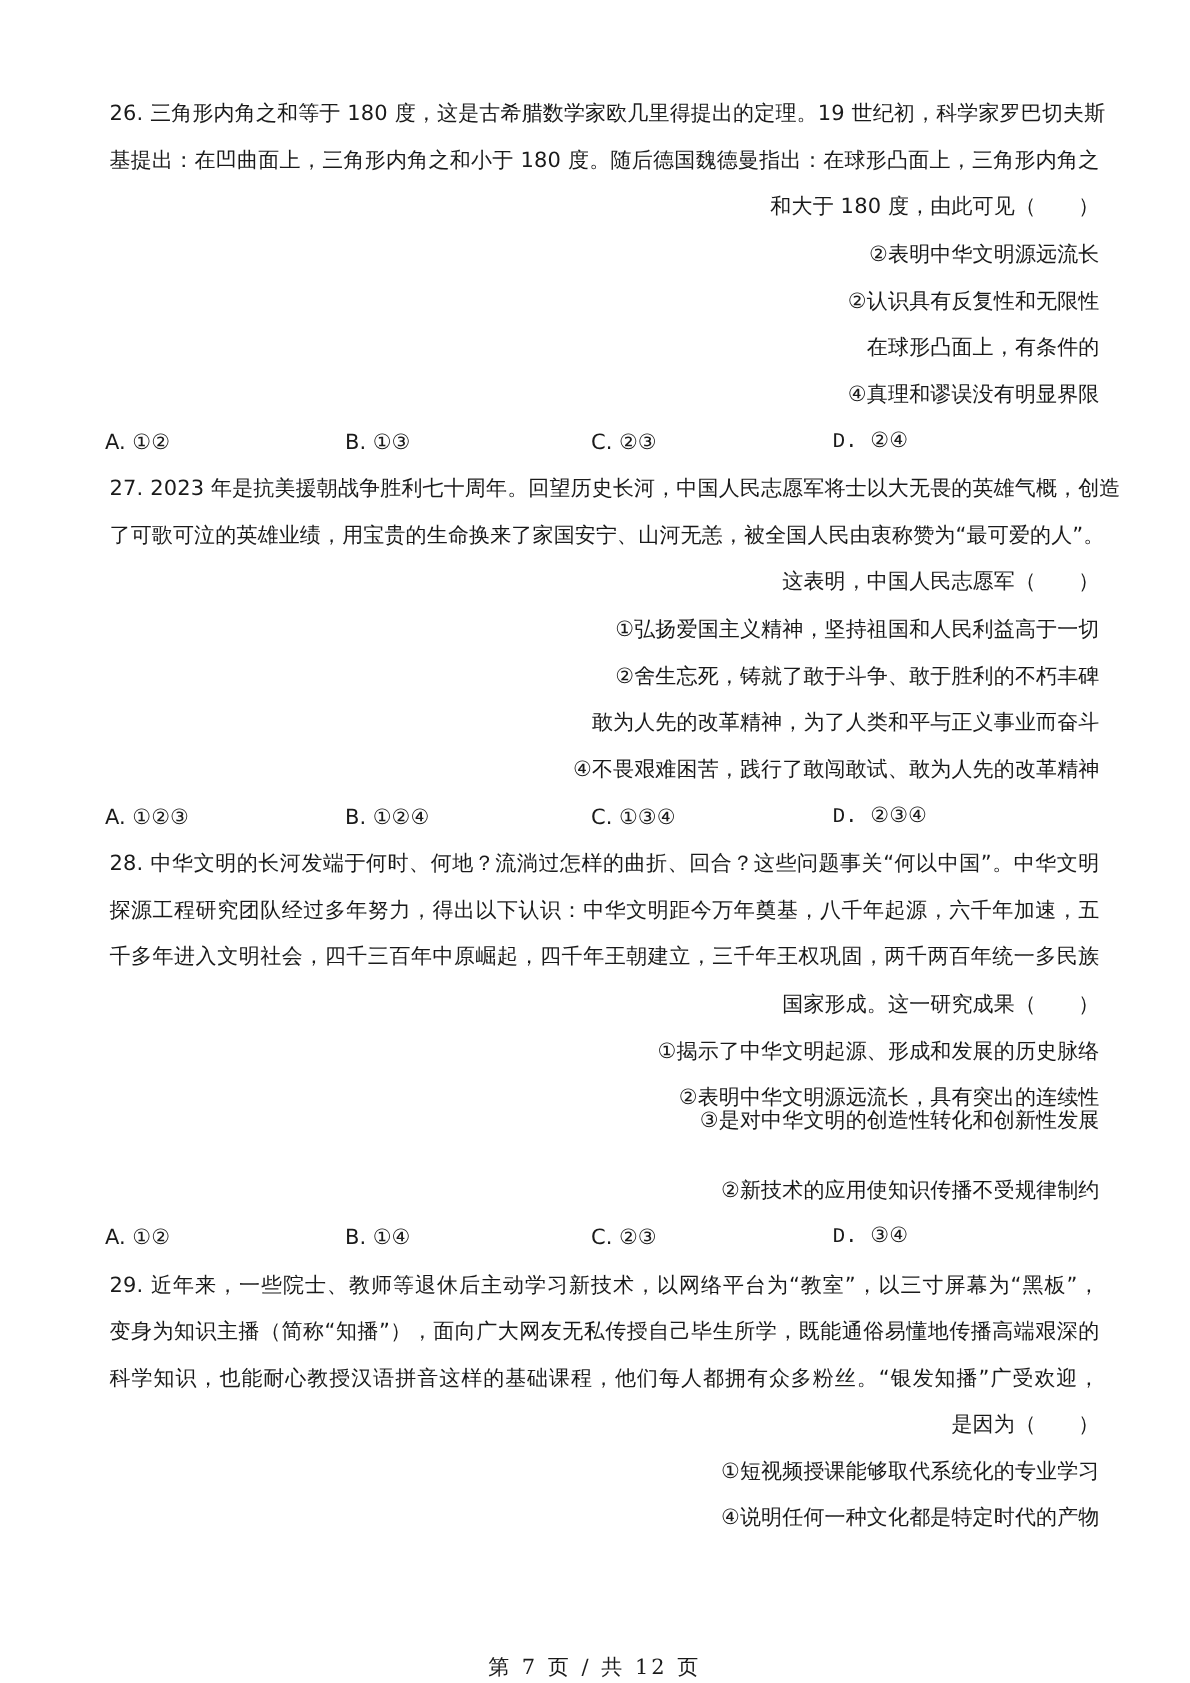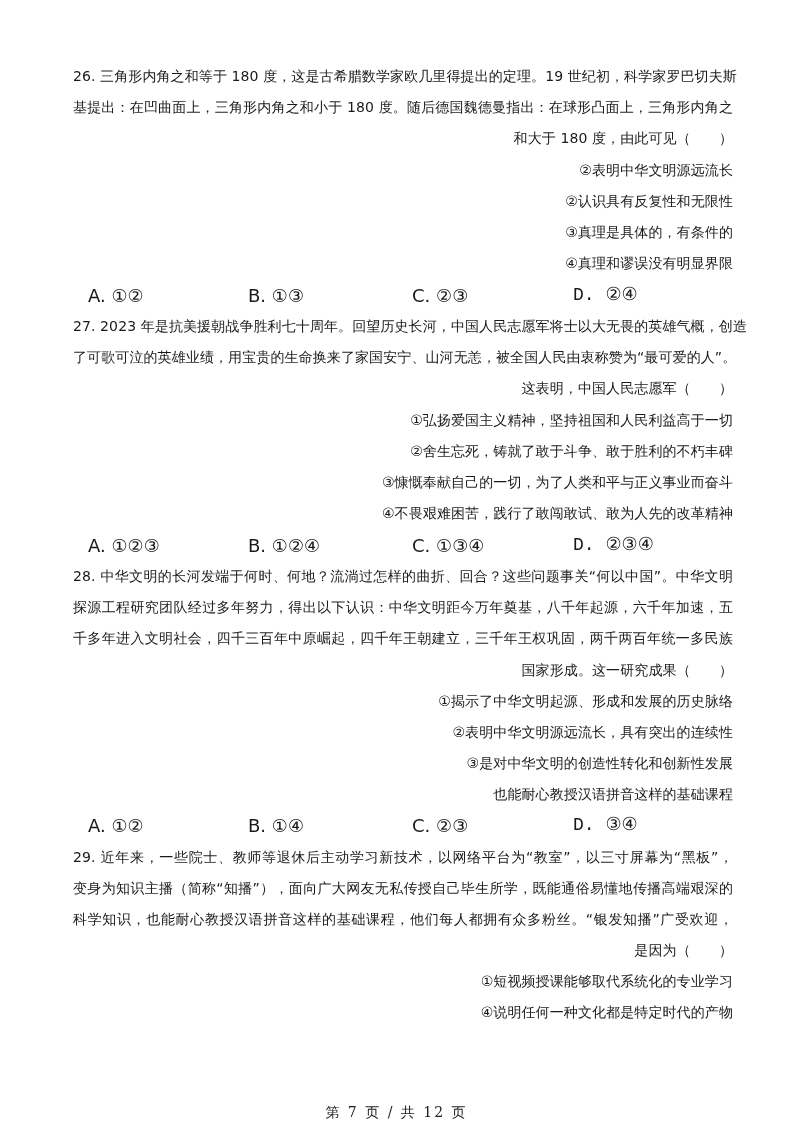--- a/index.html
+++ b/index.html
@@ -31,25 +31,25 @@
     white-space: nowrap;
     letter-spacing: 0.1px;
     text-align: right;
   }
   .line.just {
     text-align: justify;
     text-align-last: justify;
   }
   .options {
     position: absolute;
-    left: 88px;
+    left: 70px;
     width: 660px;
     height: 31px;
     line-height: 31px;
-    font-size: 18px;
+    font-size: 14px;
   }
   .opt {
     position: absolute;
     top: 0;
     white-space: nowrap;
   }
   .opt.a { left: 0px; }
   .opt.b { left: 160px; }
   .opt.c { left: 324px; }
   .opt.d { left: 485px; font-family: Liberation Mono, monospace; }
@@ -70,55 +70,55 @@
 <body>
 
 <div class="page">
 
   <div>
     <div class="line just" style="top:61px">26. 三角形内角之和等于 180 度，这是古希腊数学家欧几里得提出的定理。19 世纪初，科学家罗巴切夫斯</div>
     <div class="line just" style="top:92px">基提出：在凹曲面上，三角形内角之和小于 180 度。随后德国魏德曼指出：在球形凸面上，三角形内角之</div>
     <div class="line" style="top:123px">和大于 180 度，由此可见（　　）</div>
     <div class="line" style="top:155px">②表明中华文明源远流长</div>
     <div class="line" style="top:186px">②认识具有反复性和无限性</div>
-    <div class="line" style="top:217px">③真理是具体的，有条件的</div>
+    <div class="line" style="top:217px">在球形凸面上，有条件的</div>
     <div class="line" style="top:248px">④真理和谬误没有明显界限</div>
     <div class="options" style="top:280px">
       <span class="opt a">A. ①②</span>
       <span class="opt b">B. ①③</span>
       <span class="opt c">C. ②③</span>
       <span class="opt d">D. ②④</span>
     </div>
   </div>
 
   <div>
     <div class="line just" style="top:311px">27. 2023 年是抗美援朝战争胜利七十周年。回望历史长河，中国人民志愿军将士以大无畏的英雄气概，创造</div>
     <div class="line just" style="top:342px">了可歌可泣的英雄业绩，用宝贵的生命换来了家国安宁、山河无恙，被全国人民由衷称赞为“最可爱的人”。</div>
     <div class="line" style="top:373px">这表明，中国人民志愿军（　　）</div>
     <div class="line" style="top:405px">①弘扬爱国主义精神，坚持祖国和人民利益高于一切</div>
     <div class="line" style="top:436px">②舍生忘死，铸就了敢于斗争、敢于胜利的不朽丰碑</div>
-    <div class="line" style="top:467px">③慷慨奉献自己的一切，为了人类和平与正义事业而奋斗</div>
+    <div class="line" style="top:467px">敢为人先的改革精神，为了人类和平与正义事业而奋斗</div>
     <div class="line" style="top:498px">④不畏艰难困苦，践行了敢闯敢试、敢为人先的改革精神</div>
     <div class="options" style="top:530px">
       <span class="opt a">A. ①②③</span>
       <span class="opt b">B. ①②④</span>
       <span class="opt c">C. ①③④</span>
       <span class="opt d">D. ②③④</span>
     </div>
   </div>
 
   <div>
     <div class="line just" style="top:561px">28. 中华文明的长河发端于何时、何地？流淌过怎样的曲折、回合？这些问题事关“何以中国”。中华文明</div>
     <div class="line just" style="top:592px">探源工程研究团队经过多年努力，得出以下认识：中华文明距今万年奠基，八千年起源，六千年加速，五</div>
     <div class="line just" style="top:623px">千多年进入文明社会，四千三百年中原崛起，四千年王朝建立，三千年王权巩固，两千两百年统一多民族</div>
     <div class="line" style="top:655px">国家形成。这一研究成果（　　）</div>
     <div class="line" style="top:686px">①揭示了中华文明起源、形成和发展的历史脉络</div>
     <div class="line" style="top:717px">②表明中华文明源远流长，具有突出的连续性</div>
-    <div class="line" style="top:748px">③是对中华文明的创造性转化和创新性发展</div>
-    <div class="line" style="top:779px">也能耐心教授汉语拼音这样的基础课程</div>
+    <div class="line" style="top:732px">③是对中华文明的创造性转化和创新性发展</div>
+    <div class="line" style="top:779px">②新技术的应用使知识传播不受规律制约</div>
     <div class="options" style="top:810px">
       <span class="opt a">A. ①②</span>
       <span class="opt b">B. ①④</span>
       <span class="opt c">C. ②③</span>
       <span class="opt d">D. ③④</span>
     </div>
   </div>
 
   <div>
     <div class="line just" style="top:842px">29. 近年来，一些院士、教师等退休后主动学习新技术，以网络平台为“教室”，以三寸屏幕为“黑板”，</div>

